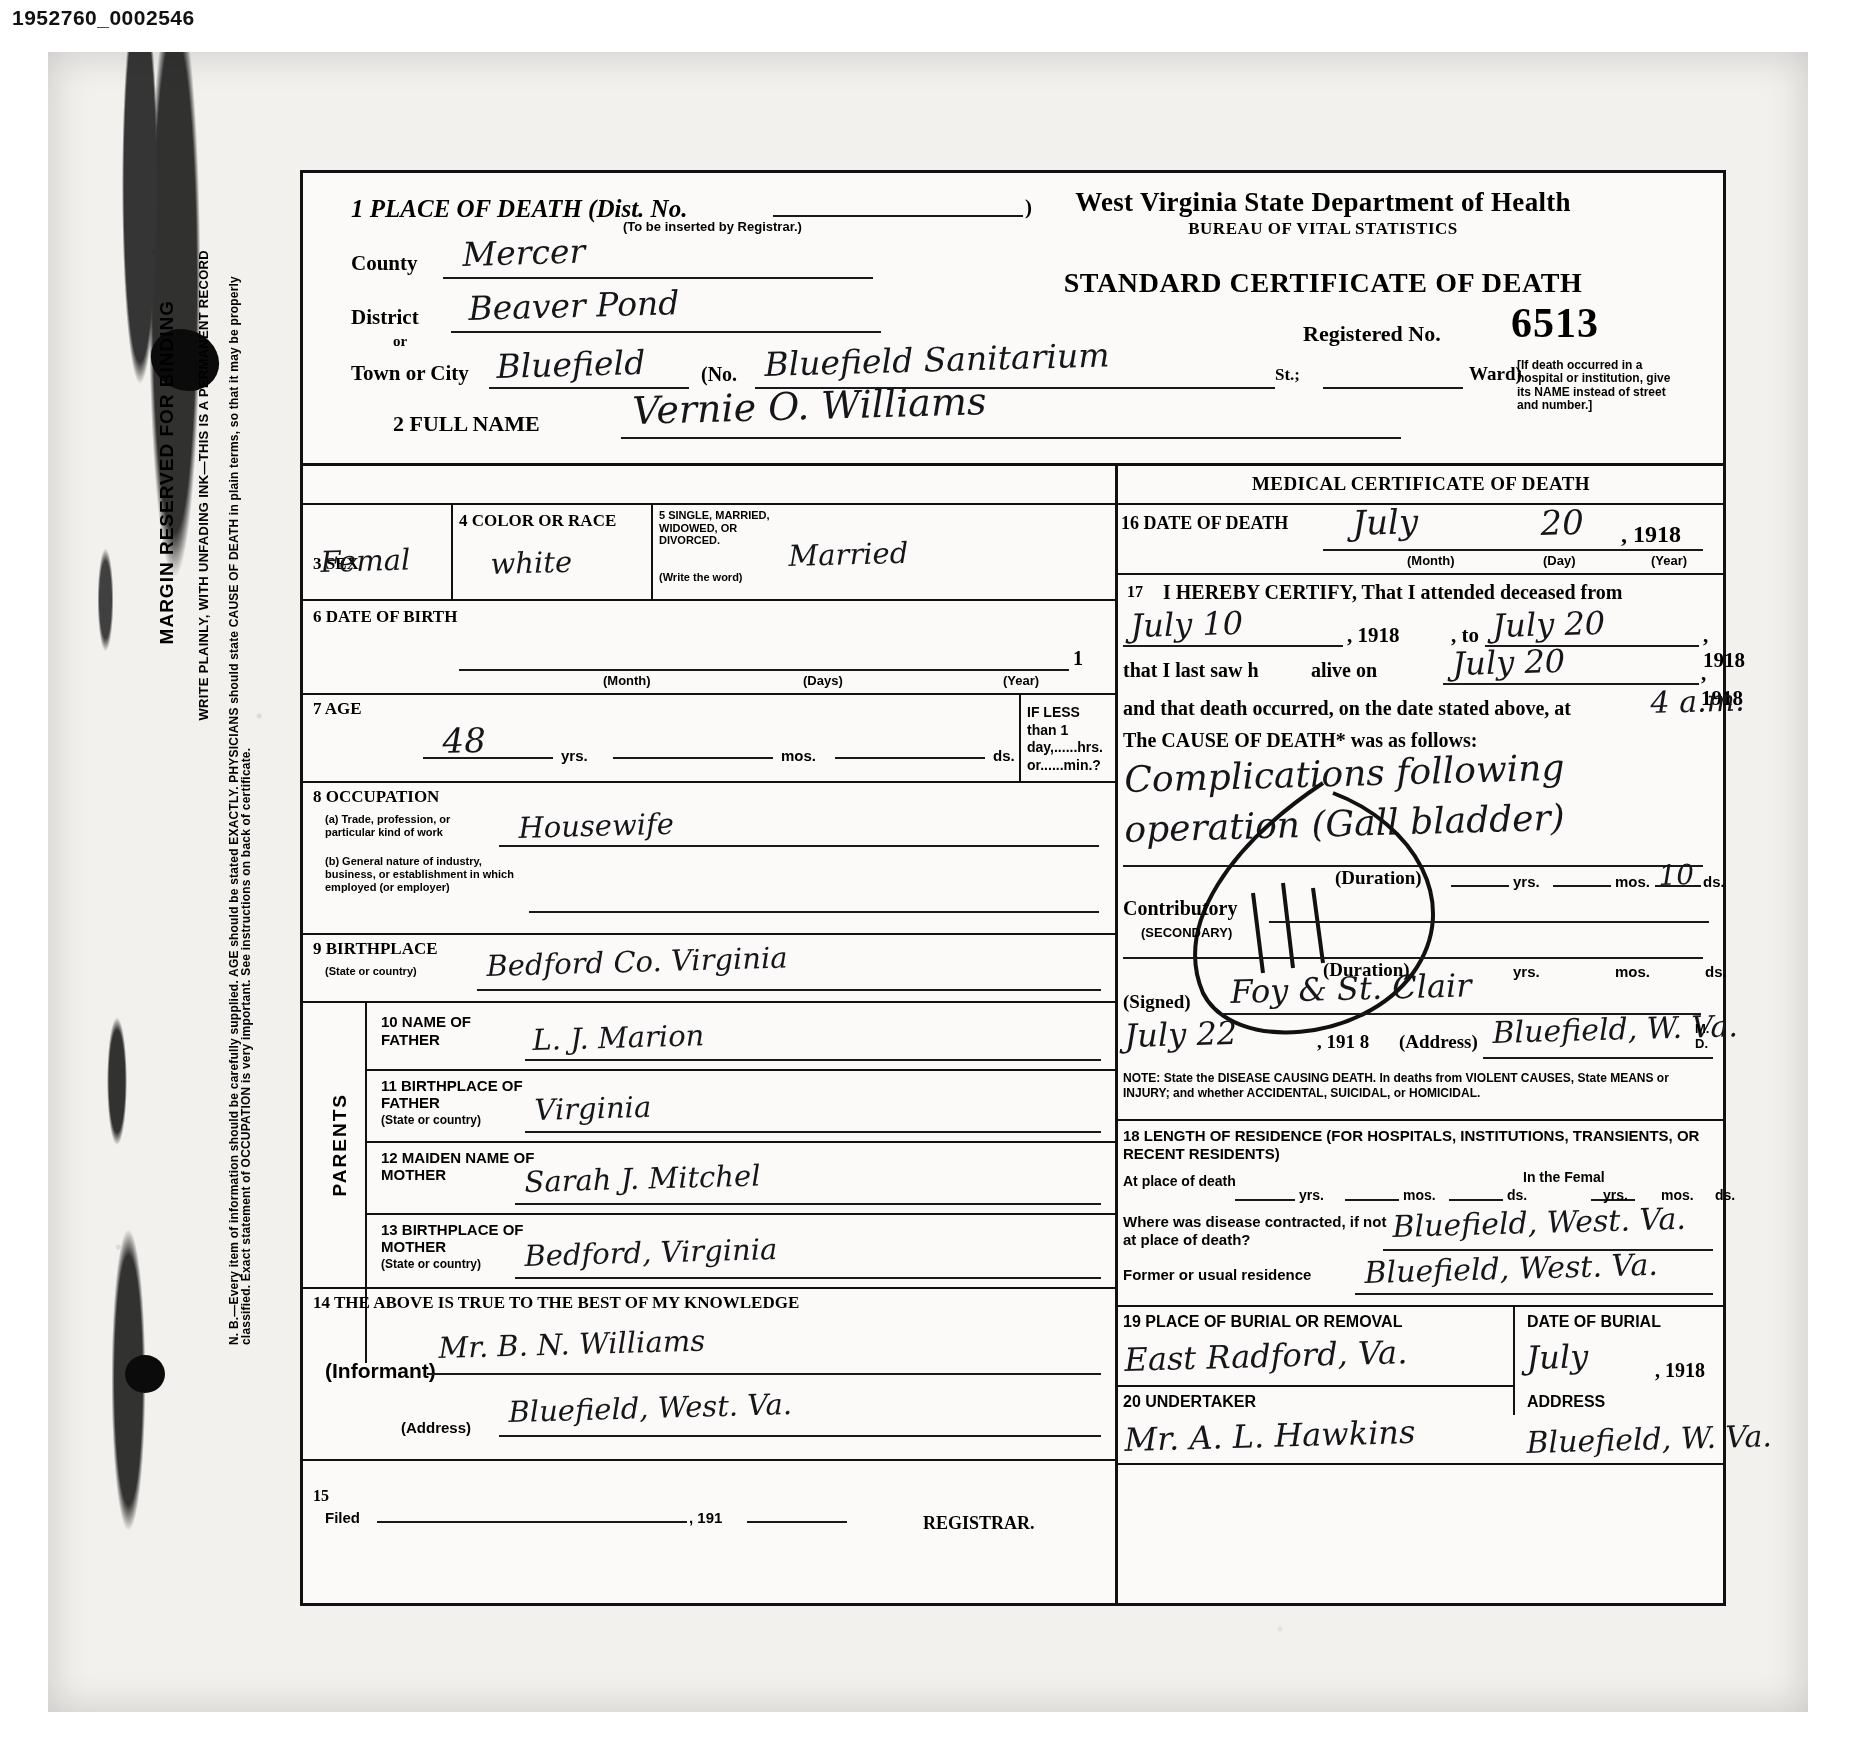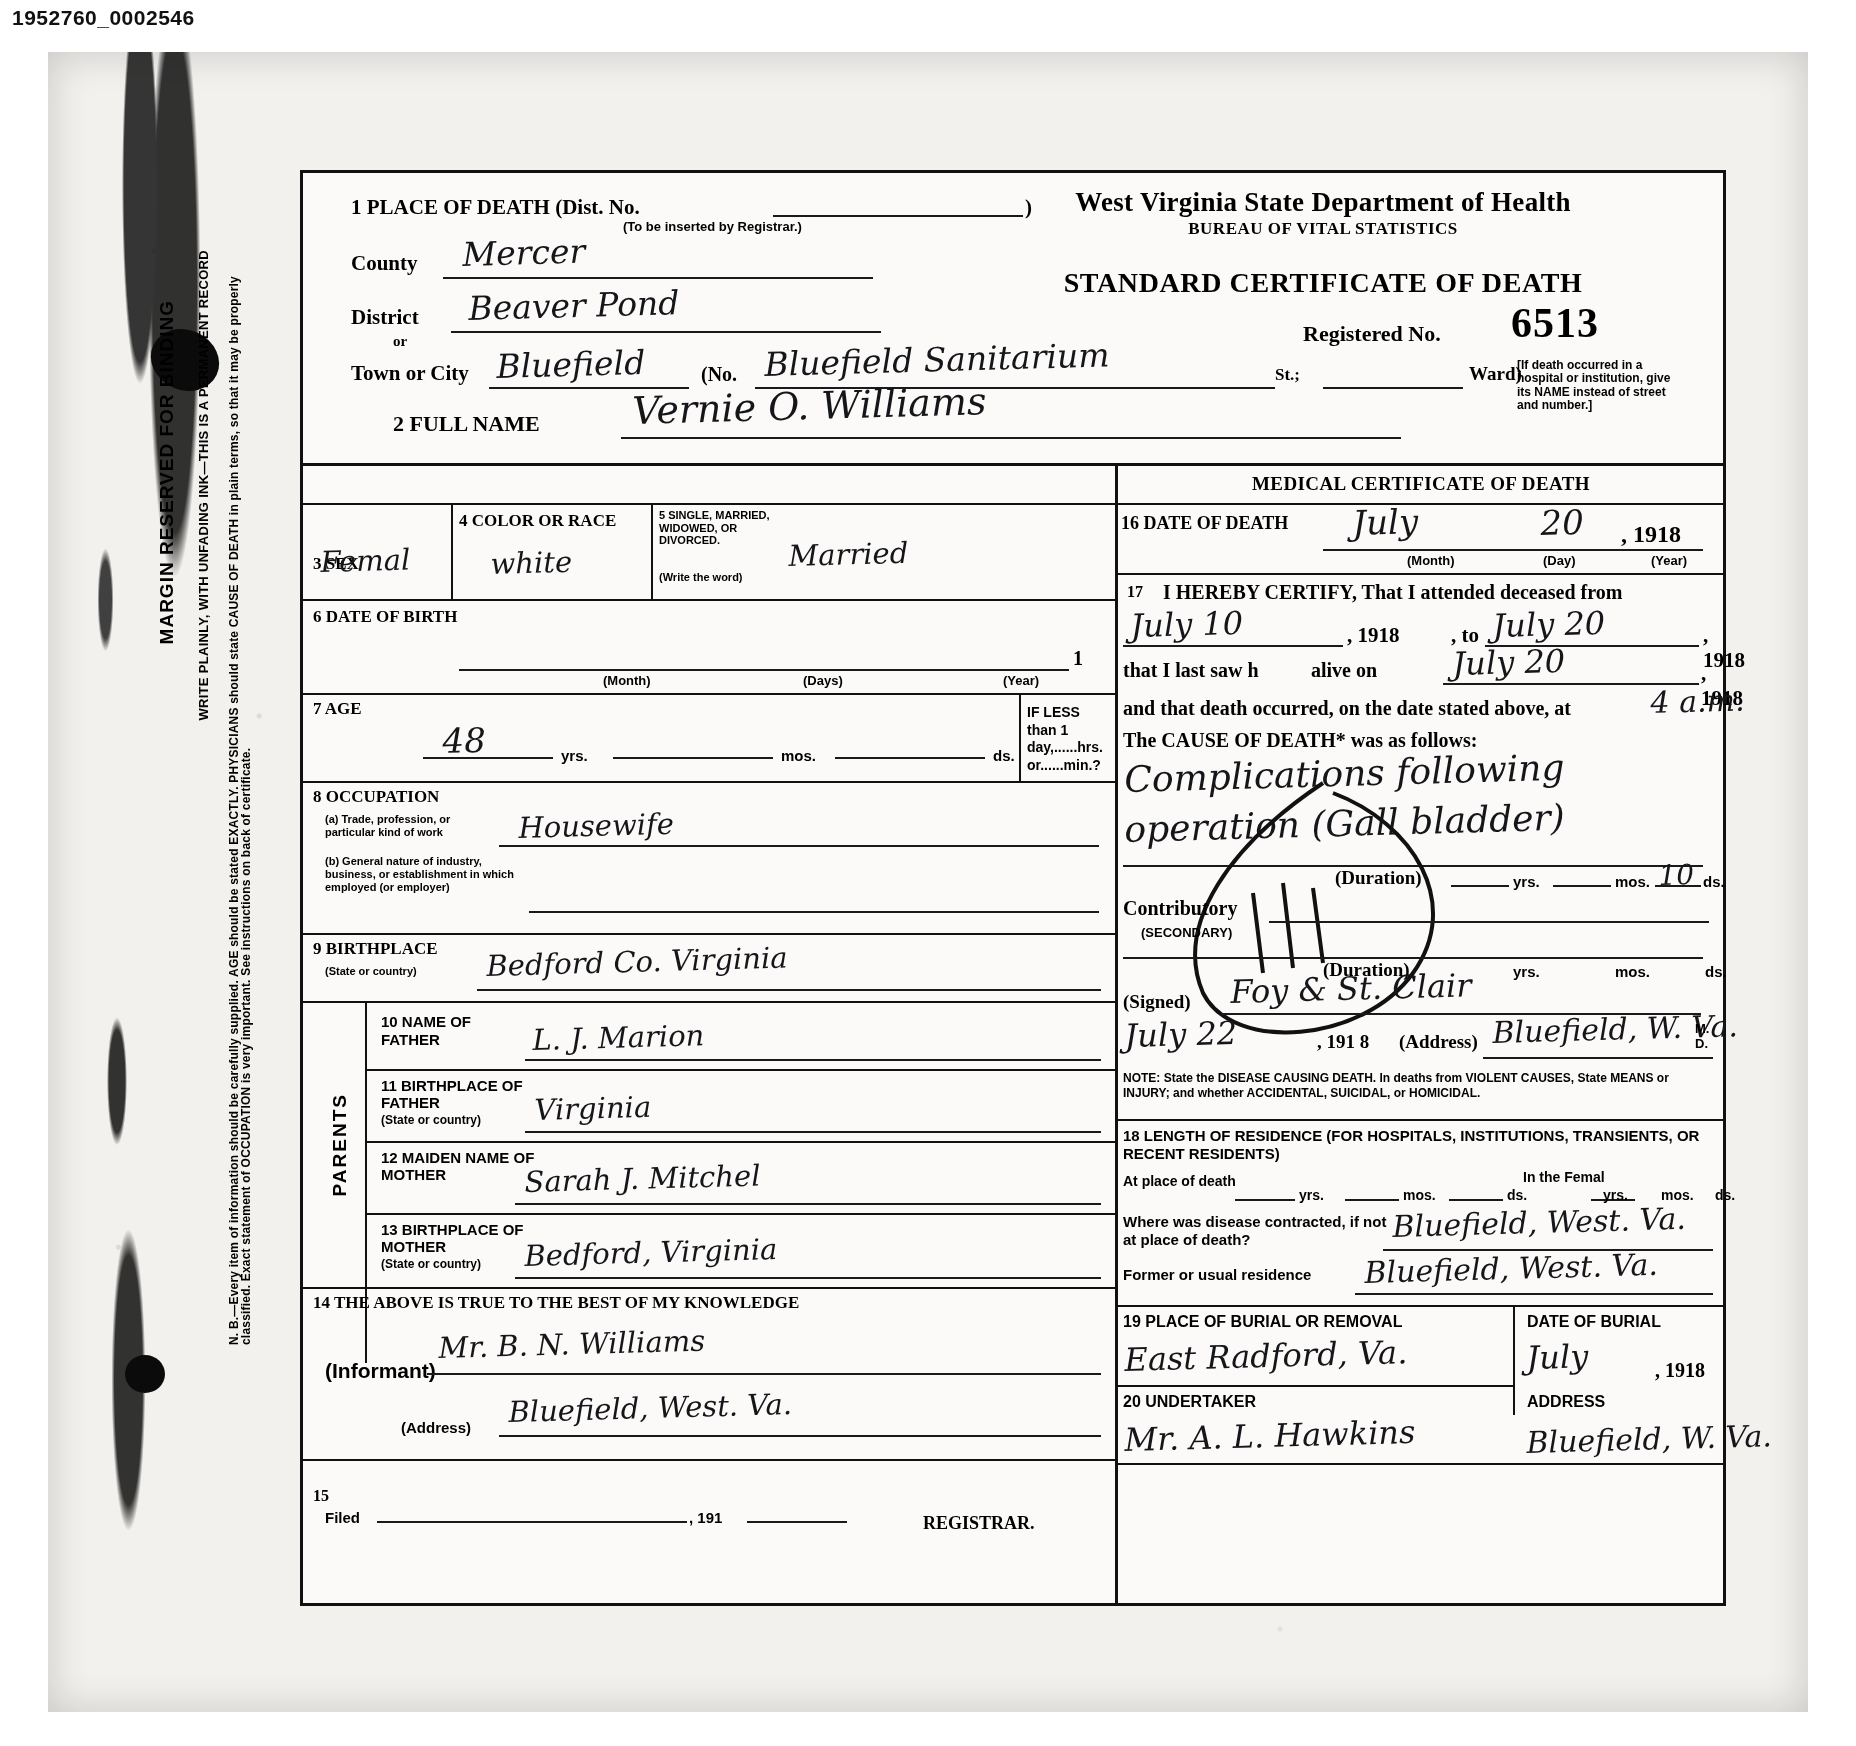--- a/index.html
+++ b/index.html
@@ -66,21 +66,21 @@
   <div class="speckle"></div>
   <div class="blot" style="left:150px;top:330px;width:70px;height:60px;transform:rotate(25deg);"></div>
   <div class="blot" style="left:125px;top:1355px;width:40px;height:38px;"></div>
 
   <div class="vert v1">MARGIN RESERVED FOR BINDING</div>
   <div class="vert v2">WRITE PLAINLY, WITH UNFADING INK—THIS IS A PERMANENT RECORD</div>
   <div class="vert v3" style="height:1130px;white-space:normal;width:22px;line-height:1.0;">N. B.—Every item of information should be carefully supplied. AGE should be stated EXACTLY. PHYSICIANS should state CAUSE OF DEATH in plain terms, so that it may be properly classified. Exact statement of OCCUPATION is very important. See instructions on back of certificate.</div>
 
   <div class="cert">
 
-    <div class="hdr lbl" style="left:48px;top:22px;font-size:21px;">1 PLACE OF DEATH (Dist. No.</div>
+    <div class="hdr lbl" style="left:48px;top:22px;font-size:25px;font-style:italic;">1 PLACE OF DEATH (Dist. No.</div>
     <div class="rule" style="left:470px;top:42px;width:250px;"></div>
     <div class="hdr lbl" style="left:722px;top:22px;font-size:21px;">)</div>
     <div class="hdr" style="left:320px;top:46px;font-family:'Liberation Sans',sans-serif;font-weight:bold;font-size:13px;">(To be inserted by Registrar.)</div>
 
     <div class="hdr lbl" style="left:48px;top:78px;font-size:21px;">County</div>
     <div class="rule" style="left:140px;top:104px;width:430px;"></div>
     <div class="hw big" style="position:absolute;left:160px;top:62px;">Mercer</div>
 
     <div class="hdr lbl" style="left:48px;top:132px;font-size:21px;">District</div>
     <div class="hdr lbl" style="left:90px;top:160px;font-size:15px;">or</div>

